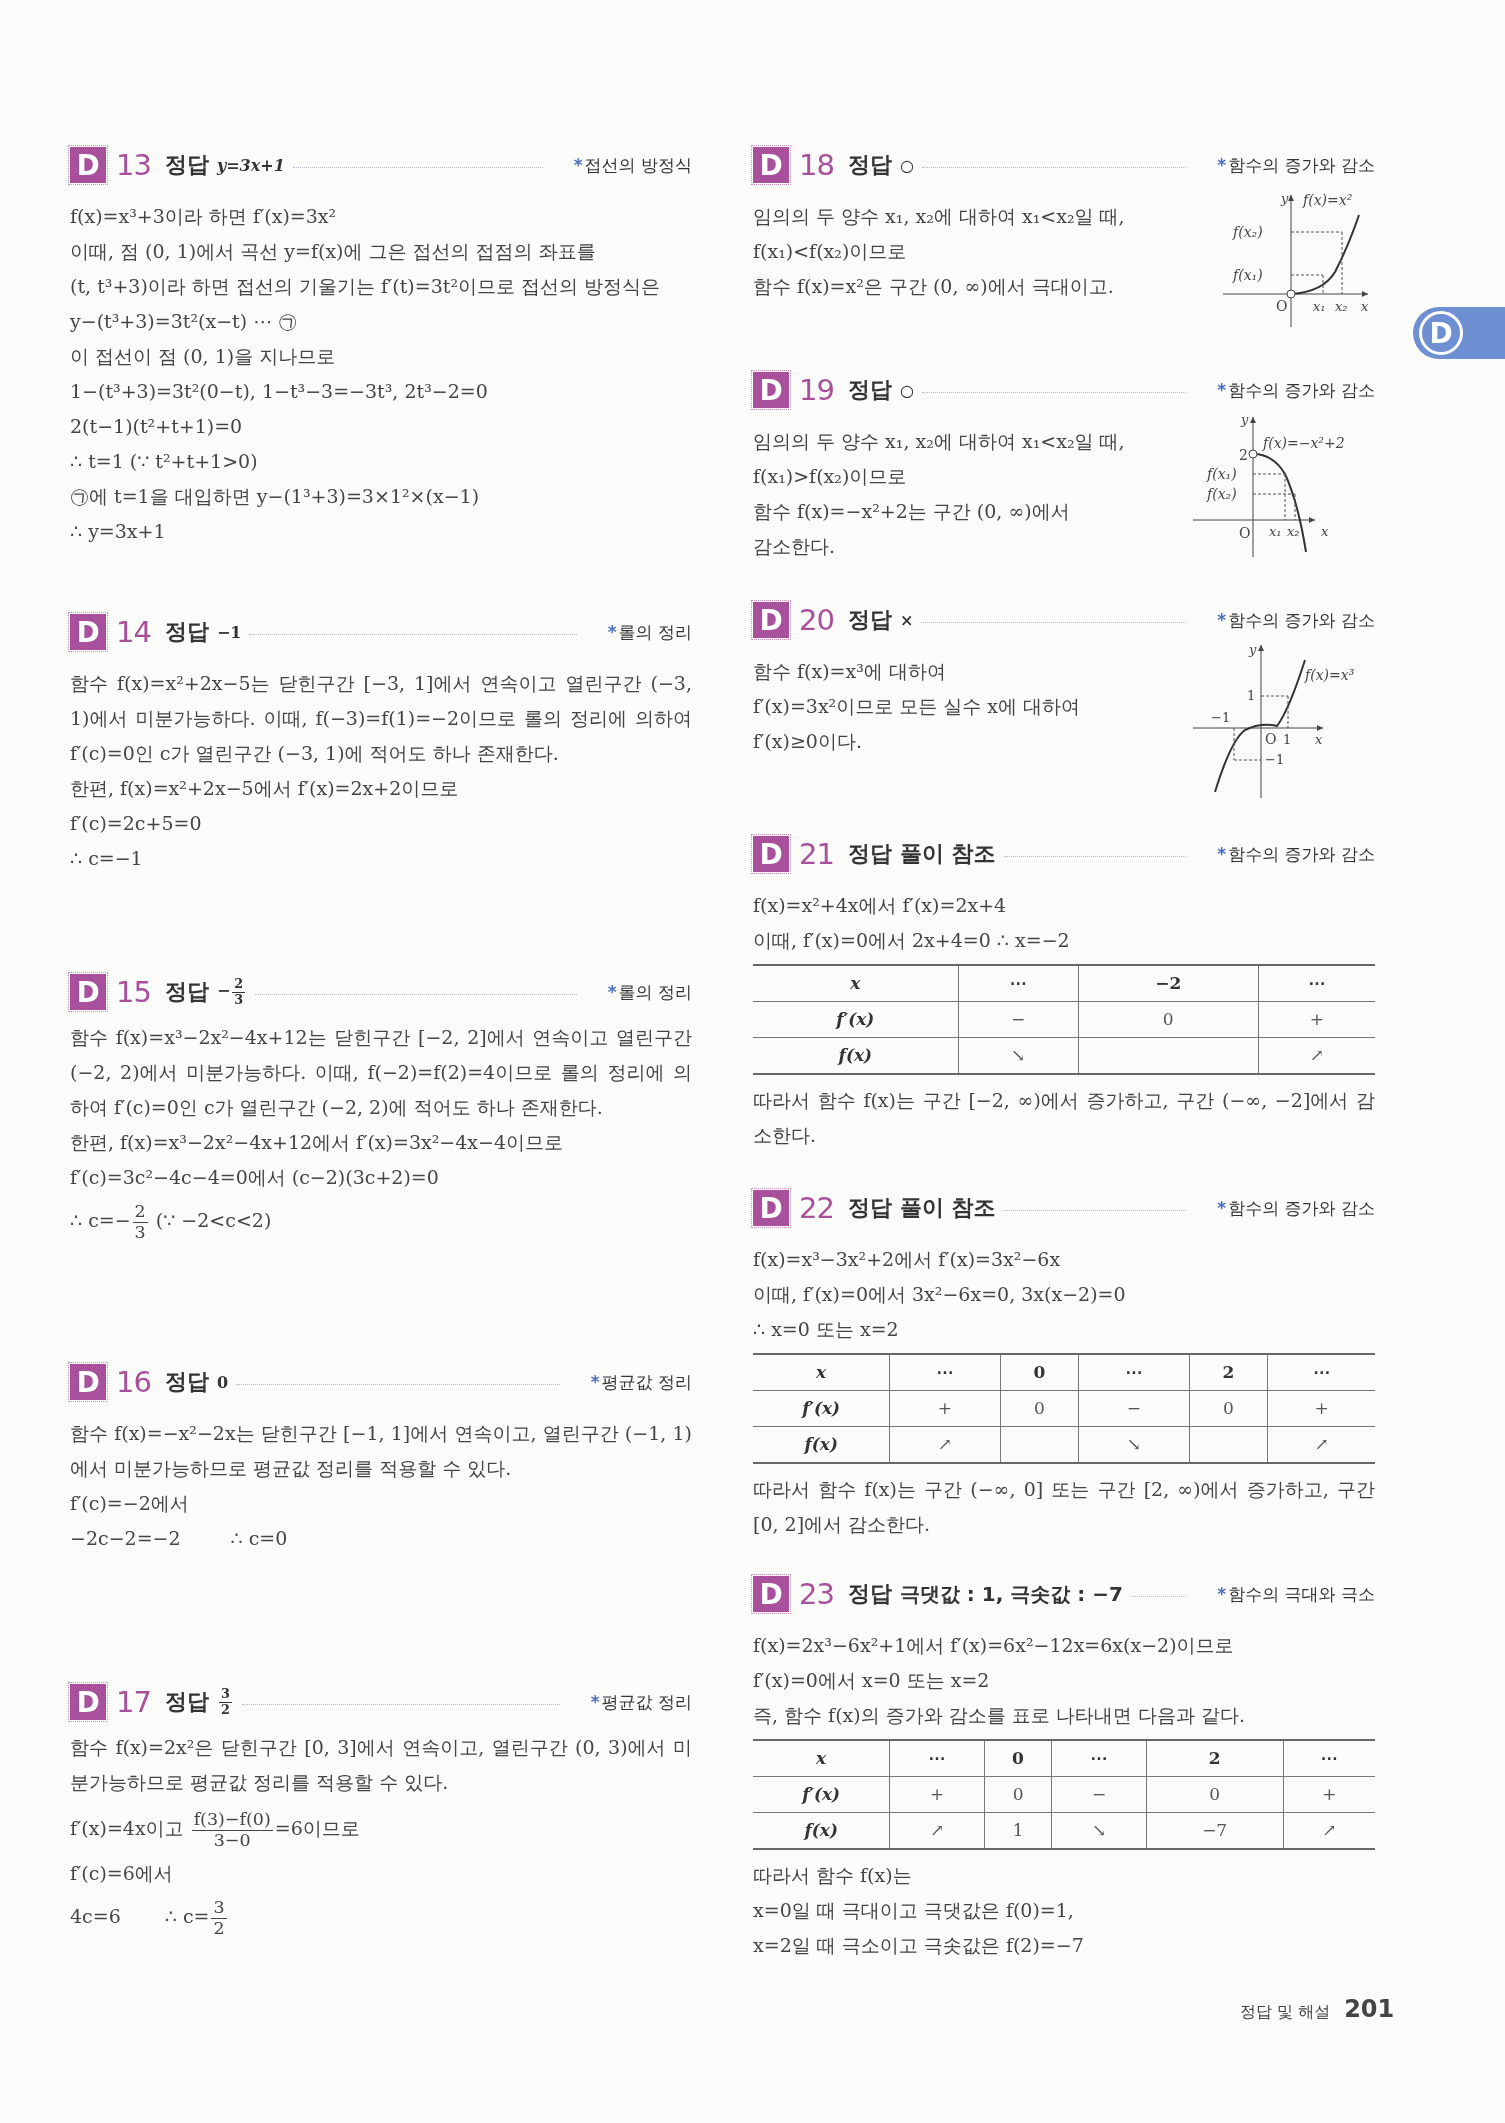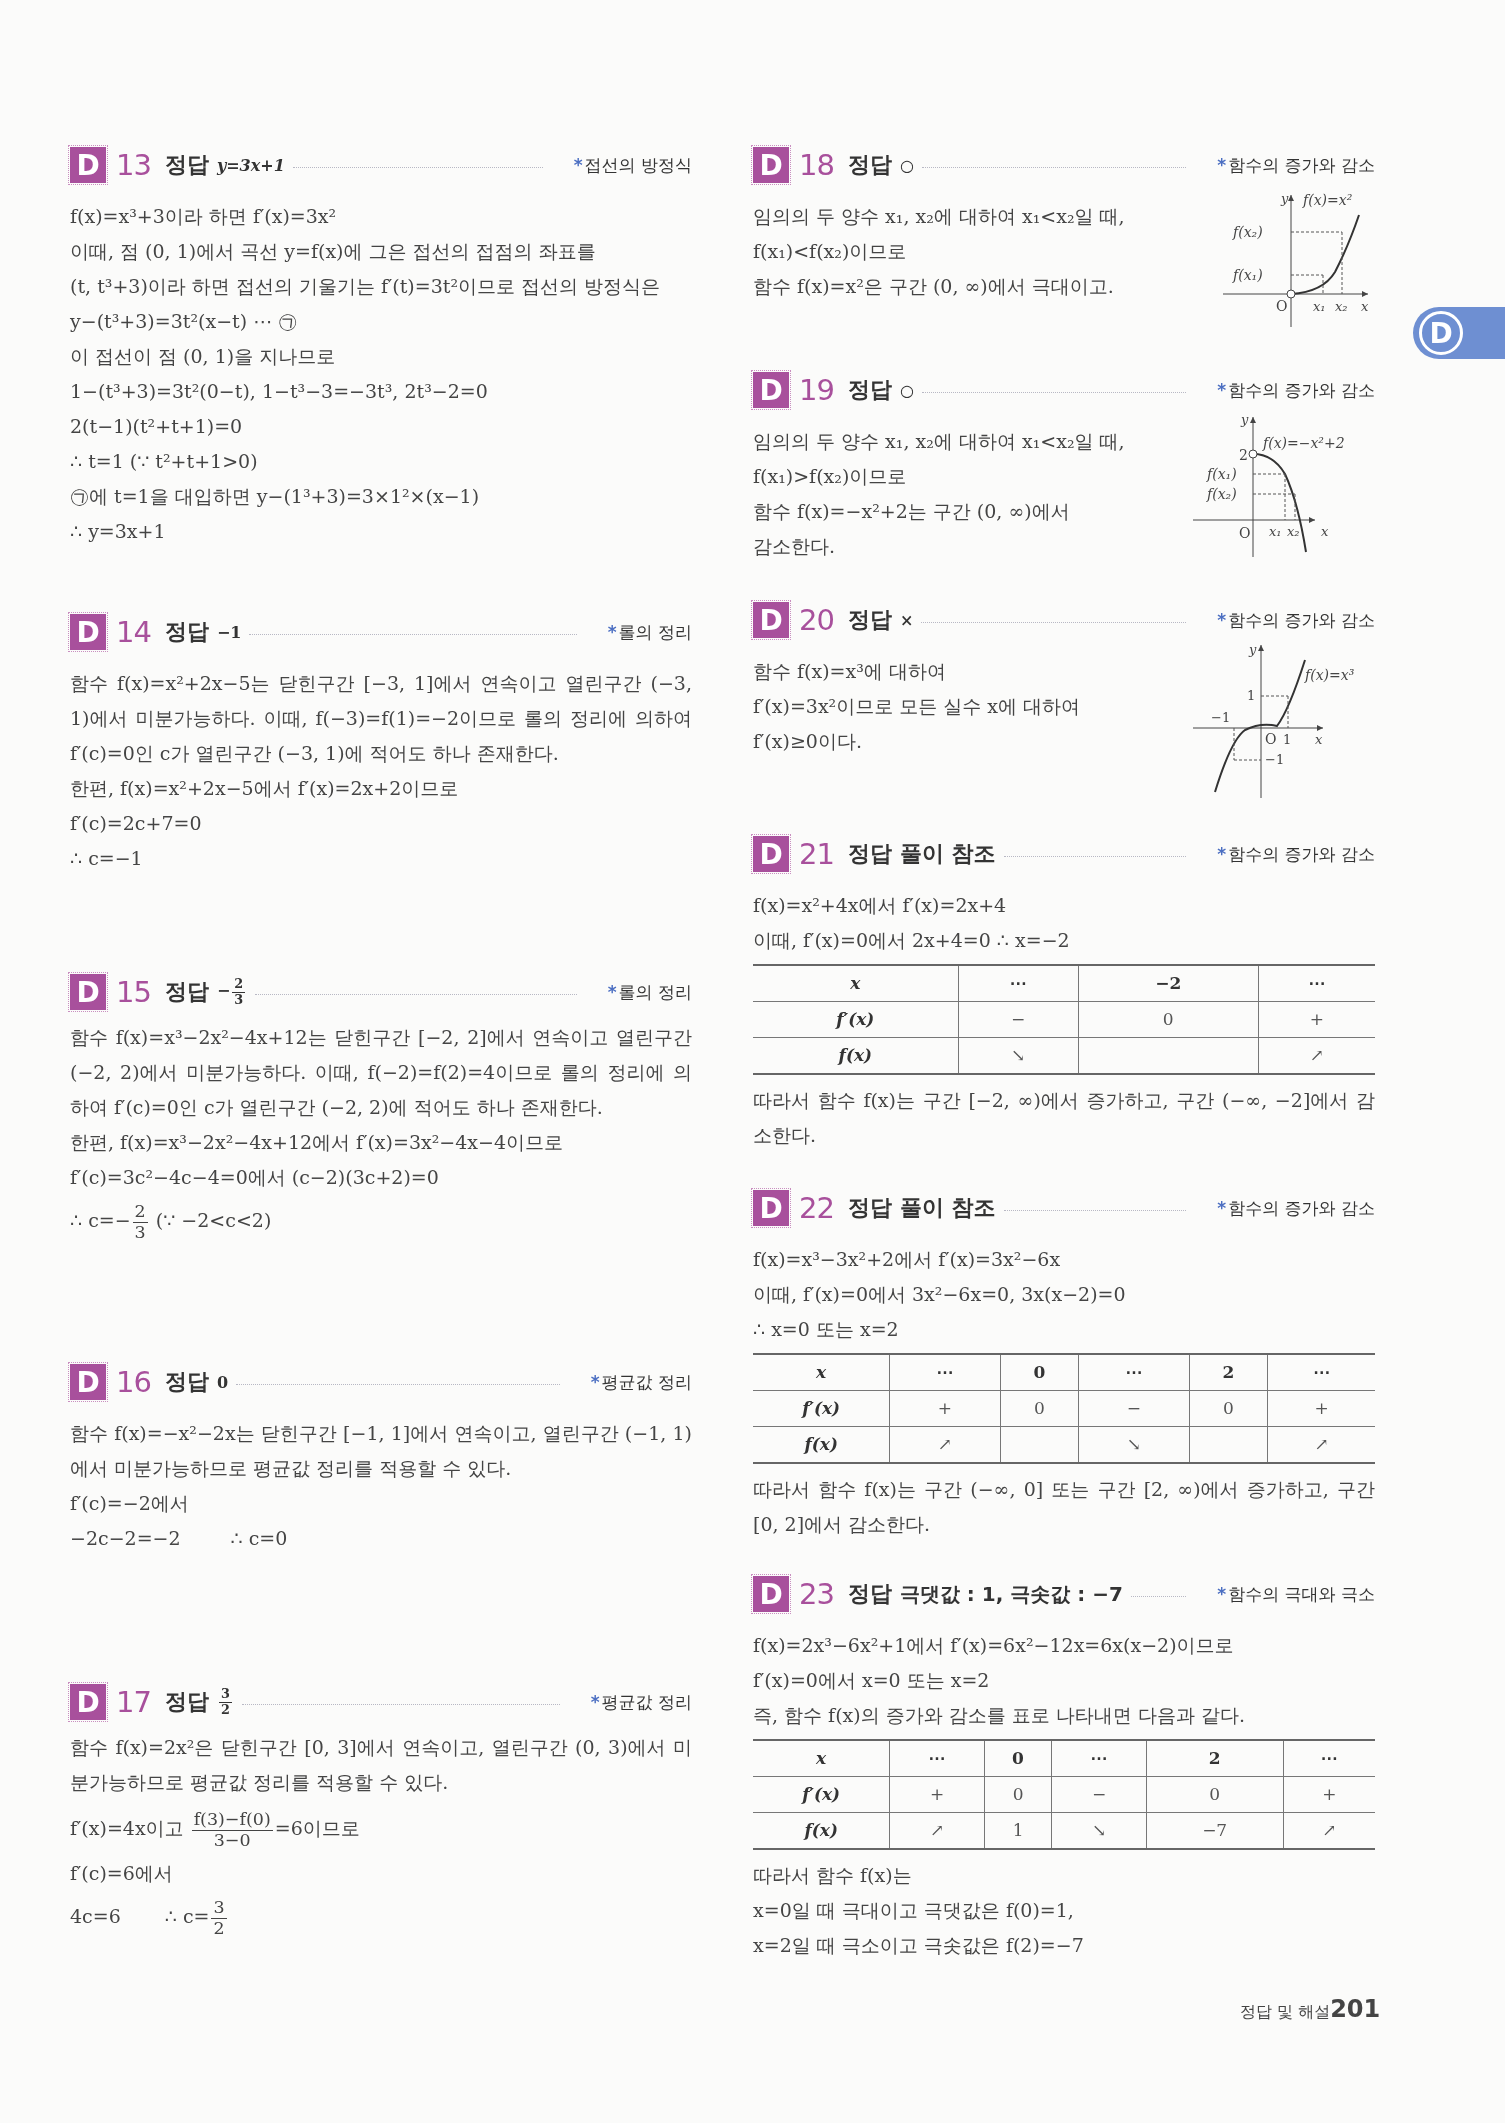--- a/index.html
+++ b/index.html
@@ -42,21 +42,21 @@
   .side-tab {
     position: absolute; left: 1413px; top: 307px; width: 92px; height: 52px;
     background: #6e8fd2; border-radius: 26px 0 0 26px;
   }
   .side-tab .circ {
     position: absolute; left: 6px; top: 4px; width: 40px; height: 40px; border-radius: 50%;
     background: #6e8fd2; border: 3px solid #fff; color: #fff; font-family: "DejaVu Sans", sans-serif;
     font-weight: bold; font-size: 28px; display: flex; align-items: center; justify-content: center; box-sizing: border-box;
     width: 44px; height: 44px;
   }
-  .footer { position: absolute; top: 1995px; left: 1240px; font-family: "DejaVu Sans", sans-serif; color: #444; display: flex; align-items: baseline; }
+  .footer { position: absolute; top: 1995px; left: 1240px; font-family: "DejaVu Sans", sans-serif; color: #444; display: flex; align-items: baseline; gap: 14px; }
   .footer .lab { font-size: 16px; }
   .footer .pg { font-size: 24px; font-weight: bold; }
 </style>
 </head>
 <body>
 
 <div class="col col-left">
 
   <div class="sec" style="top:143px">
     <div class="head">
@@ -86,21 +86,21 @@
       <div class="badge">D</div>
       <span class="num">14</span>
       <span class="ans-label">정답</span>
       <span class="ans-val upright">−1</span>
       <span class="dots"></span>
       <span class="topic"><span class="star">*</span><span>롤의 정리</span></span>
     </div>
     <div class="body">
       <div class="ln wrap">함수 f(x)=x²+2x−5는 닫힌구간 [−3, 1]에서 연속이고 열린구간 (−3, 1)에서 미분가능하다. 이때, f(−3)=f(1)=−2이므로 롤의 정리에 의하여 f′(c)=0인 c가 열린구간 (−3, 1)에 적어도 하나 존재한다.</div>
       <div class="ln">한편, f(x)=x²+2x−5에서 f′(x)=2x+2이므로</div>
-      <div class="ln">f′(c)=2c+7=0</div>
+      <div class="ln">f′(c)=2c+5=0</div>
       <div class="ln">∴ c=−1</div>
     </div>
   </div>
 
   <div class="sec" style="top:970px">
     <div class="head">
       <div class="badge">D</div>
       <span class="num">15</span>
       <span class="ans-label">정답</span>
       <span class="ans-val upright"><span>−</span><span class="frac">

